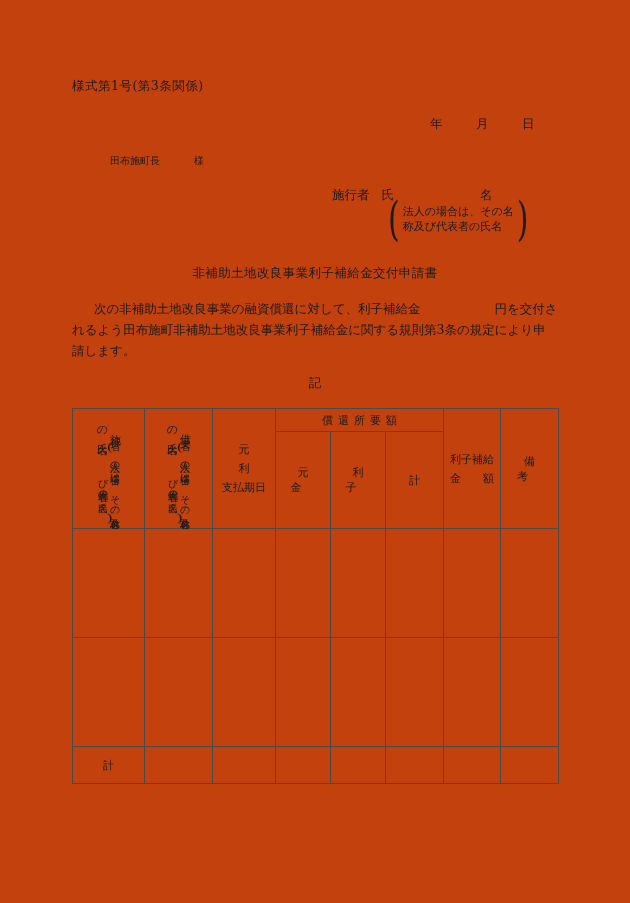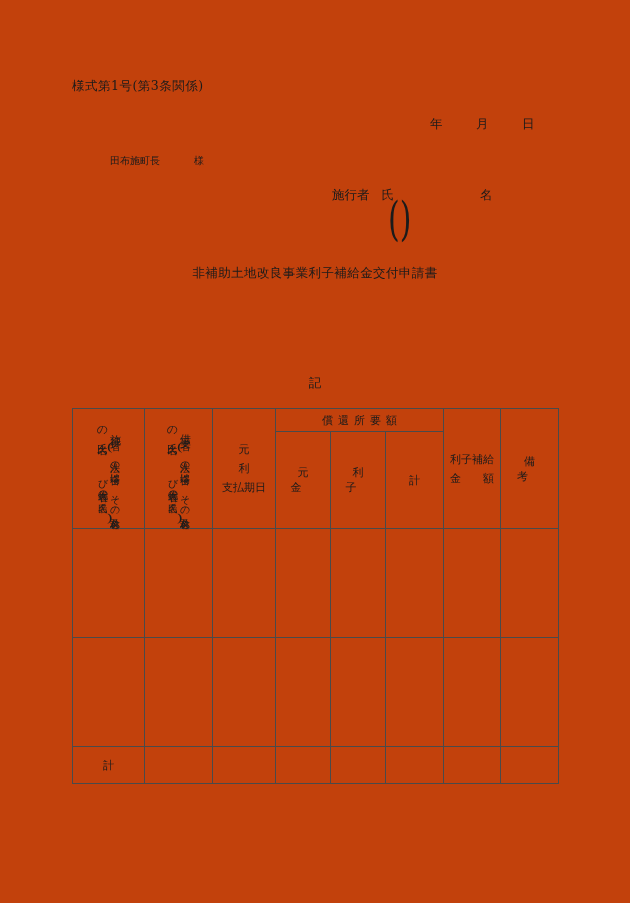--- a/index.html
+++ b/index.html
@@ -200,25 +200,32 @@
   <div class="abs jp addressee">
     <span>田布施町長</span><span class="sama">様</span>
   </div>
 
   <div class="abs jp applicant">
     <span class="label">施行者</span><span>氏</span><span class="name-gap"></span><span>名</span>
   </div>
 
   <div class="abs jp note-brace">
     <span class="brace">(</span>
+    <span class="note-body">
+      <div>法人の場合は、その名</div>
+      <div>称及び代表者の氏名</div>
+    </span>
     <span class="brace">)</span>
   </div>
 
   <div class="abs jp doc-title">非補助土地改良事業利子補給金交付申請書</div>
 
+  <div class="body-text jp">
+    <span style="display:inline-block;width:22px"></span><span>次の非補助土地改良事業の融資償還に対して、利子補給金</span><span class="amount-gap"></span><span>円を交付され</span><span>るよう田布施町非補助土地改良事業利子補給金に関する規則第3条の規定により申請し</span><span>ます。</span>
+  </div>
 
   <div class="abs jp kiji">記</div>
 
   <div class="tbl-wrap">
     <table class="form-table jp">
       <colgroup>
         <col style="width:72px">
         <col style="width:68px">
         <col style="width:63px">
         <col style="width:55px">

